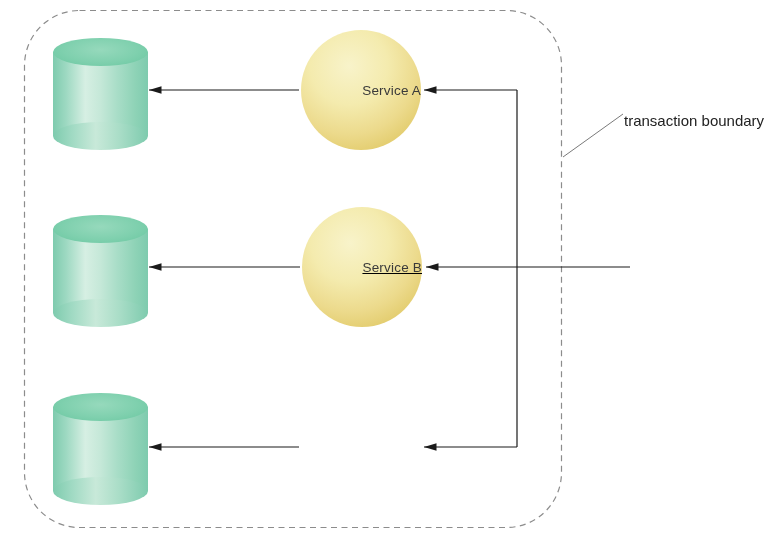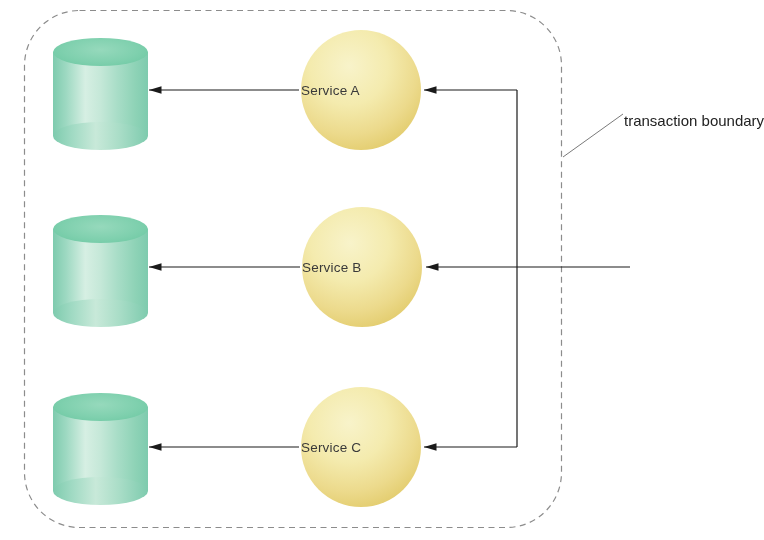--- a/index.html
+++ b/index.html
@@ -11,27 +11,27 @@
     overflow:hidden;
   }
   .lines-layer{
     position:absolute;left:0;top:0;width:764px;height:540px;
   }
   
   .service{
     position:absolute;width:120px;height:120px;border-radius:50%;
     background:radial-gradient(circle at 40% 30%,
       #f8f3ca 0%, #f4ebae 35%, #ecda8c 62%, #e2cb6b 82%, #d8c158 100%);
-    display:flex;align-items:center;justify-content:flex-start;
+    display:flex;align-items:center;justify-content:flex-end;
   }
   .service-label{
     font-size:13.5px;color:#3a3a3a;letter-spacing:.2px;
   }
   .service-a{left:301px;top:30px;}
-  .service-b{left:302px;top:207px;}
+  .service-b{left:302px;top:207px;text-decoration:underline;}
   .service-c{left:301px;top:387px;}
   
   .cylinder{position:absolute;width:95px;height:112px;}
   .cyl-a{left:53px;top:38px;}
   .cyl-b{left:53px;top:215px;}
   .cyl-c{left:53px;top:393px;}
   .cyl-side{
     position:absolute;left:0;top:14px;width:95px;height:84px;
     background:linear-gradient(90deg,
       #7ecbae 0%, #9ed9c2 14%, #d6efe3 34%, #c5e8d8 50%,
@@ -95,19 +95,16 @@
     <div class="cyl-bottom"></div>
     <div class="cyl-top"></div>
   </div>
 
   <div class="service service-a">
     <span class="service-label">Service A</span>
   </div>
   <div class="service service-b">
     <span class="service-label">Service B</span>
   </div>
-  <div class="service service-c">
-    <span class="service-label">Service C</span>
-  </div>
 
   <div class="boundary-label">transaction boundary</div>
 
 </div>
 
 </body></html>

